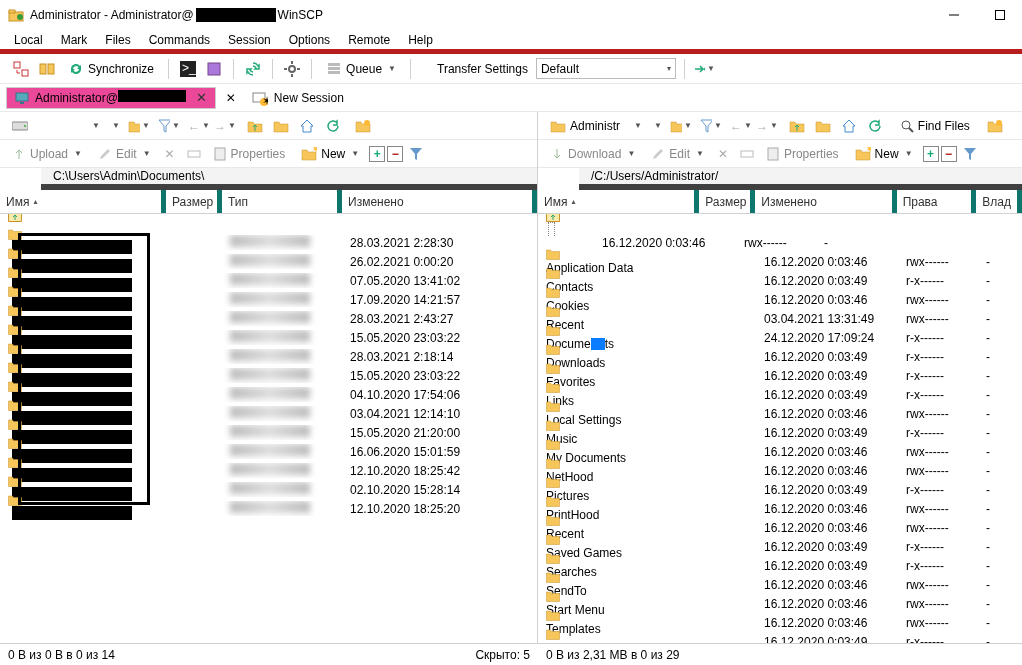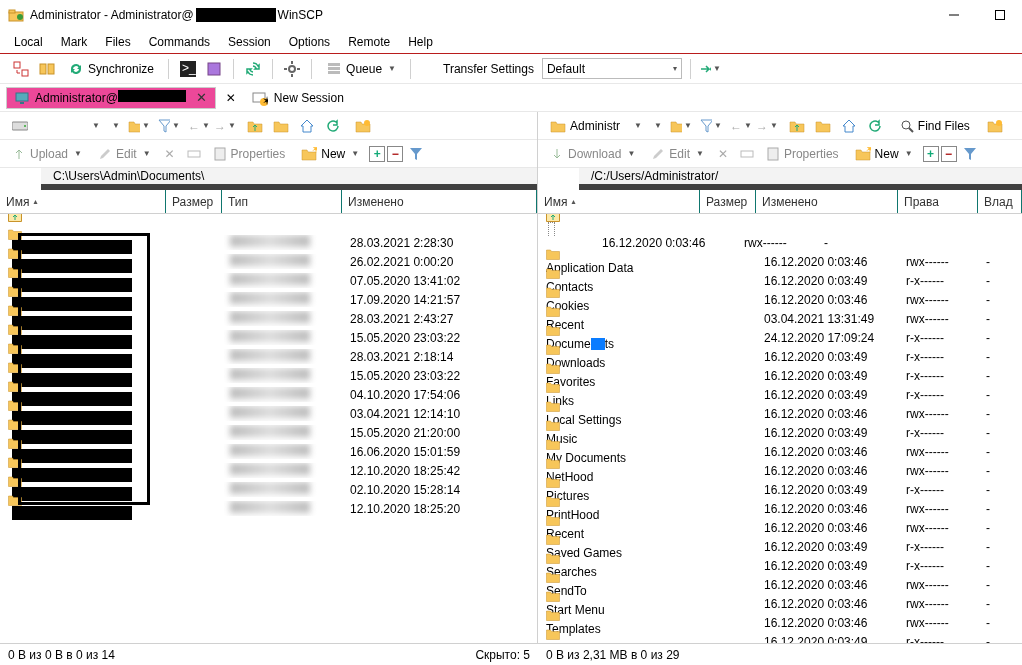--- a/index.html
+++ b/index.html
@@ -7,30 +7,30 @@
 
 
 .titlebar { height: 30px; display: flex; align-items: center; padding: 0 8px; }
 .titlebar .app-icon { width: 16px; height: 16px; margin-right: 6px; }
 .titlebar .title { flex: 1; display: flex; align-items: center; gap: 2px; }
 .titlebar .redact { background:#000; width:80px; height:14px; display:inline-block; }
 .titlebar .win-btns { display:flex; gap:18px; }
 .titlebar .win-btn { width:28px; height:20px; display:flex; align-items:center; justify-content:center; }
 
 
-.menubar { height: 24px; display:flex; align-items:center; padding:0 6px; gap:2px; border-bottom:1px solid #b91c1c;}
+.menubar { height: 24px; display:flex; align-items:center; padding:0 6px; gap:2px; border-bottom:5px solid #b91c1c;}
 .menubar .menu { padding:2px 8px; cursor:default; }
 
 
 .toolbar { height: 30px; display:flex; align-items:center; padding:0 10px; gap:4px; border-bottom:1px solid #e8e8e8;}
 .toolbar .sep { width:1px; height:20px; background:#d0d0d0; margin:0 4px;}
 .btn-text { display:flex; align-items:center; gap:4px; padding:2px 6px; cursor:default; }
 .btn-icon { width:22px; height:22px; display:flex; align-items:center; justify-content:center; cursor:default; }
 .caret { font-size:8px; color:#555; margin-left:2px;}
-.transfer-label { margin-left:24px; margin-right:4px;}
+.transfer-label { margin-left:18px; margin-right:4px;}
 .transfer-select { border:1px solid #bbb; height:21px; width:140px; padding:0 4px; display:flex; align-items:center; justify-content:space-between;}
 
 
 .tabs { height: 28px; display:flex; align-items:center; padding:0 6px; gap:6px; border-bottom:1px solid #e8e8e8;}
 .tab { display:flex; align-items:center; gap:6px; padding:2px 8px; border:1px solid #ccc; background:#ec4899; height:22px;}
 .tab .close { font-size:13px; color:#333; margin-left:4px;}
 .tab .redact { background:#000; width:68px; height:12px; display:inline-block;}
 .new-session { display:flex; align-items:center; gap:6px; padding:2px 10px;}
 
 
@@ -48,21 +48,21 @@
 
 .pane-act { height:28px; display:flex; align-items:center; padding:0 6px; gap:2px; border-bottom:1px solid #e8e8e8;}
 .pane-act .btn-text { color:#888;}
 .pane-act .btn-text.active { color:#000; }
 
 
 .crumb { height:22px; background:#f3f3f3; border-bottom:6px solid #404040; padding:2px 12px; display:flex; align-items:center;margin-left:41px;}
 
 
 .headers { height:24px; display:flex; align-items:stretch; border-bottom:1px solid #d0d0d0;}
-.headers .col { border-right:1px solid #0f766e; padding:4px 6px; display:flex; align-items:center; gap:4px; color:#333; font-size:12px;}
+.headers .col { border-right:5px solid #0f766e; padding:4px 6px; display:flex; align-items:center; gap:4px; color:#333; font-size:12px;}
 .sort-caret { font-size:8px; color:#555;}
 
 
 .rows { flex:1; overflow-y:auto; overflow-x:hidden;}
 .row { height:19px; display:flex; align-items:center; padding:0 2px;}
 .cell { padding:0 6px; overflow:hidden; white-space:nowrap; text-overflow:ellipsis;}
 .redact-row { background:#000; height:14px; display:inline-block; width:120px; margin-left:4px;}
 .blur-cell { filter: blur(3px); color:#999; background:linear-gradient(90deg,#bbb,#ddd,#bbb); height:12px; width:80px; display:inline-block;}
 .doc-marker { width:14px; height:12px; background:#0a7cff; display:inline-block; vertical-align:middle;}
 

